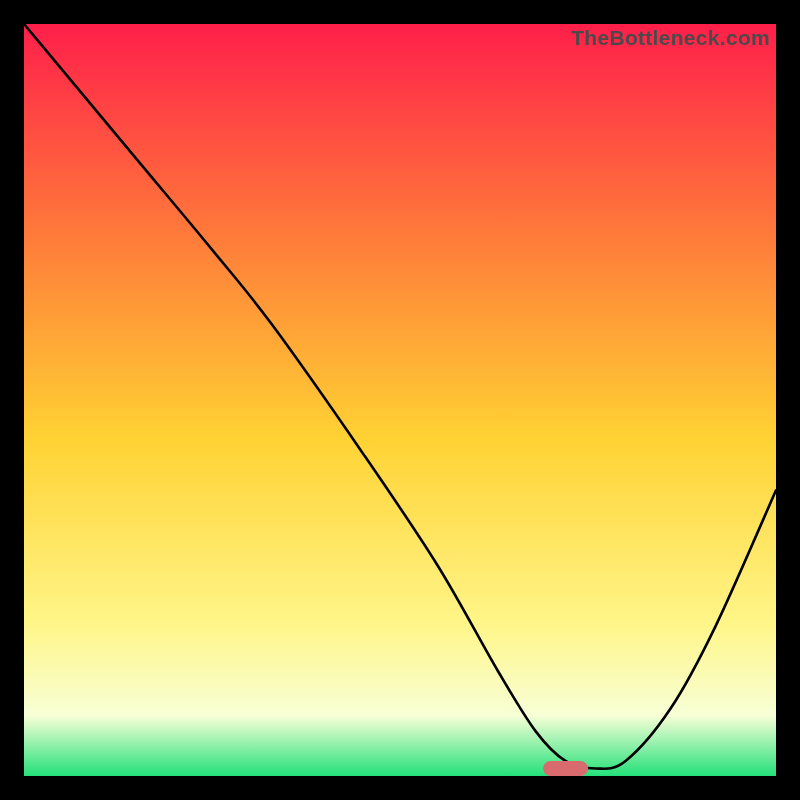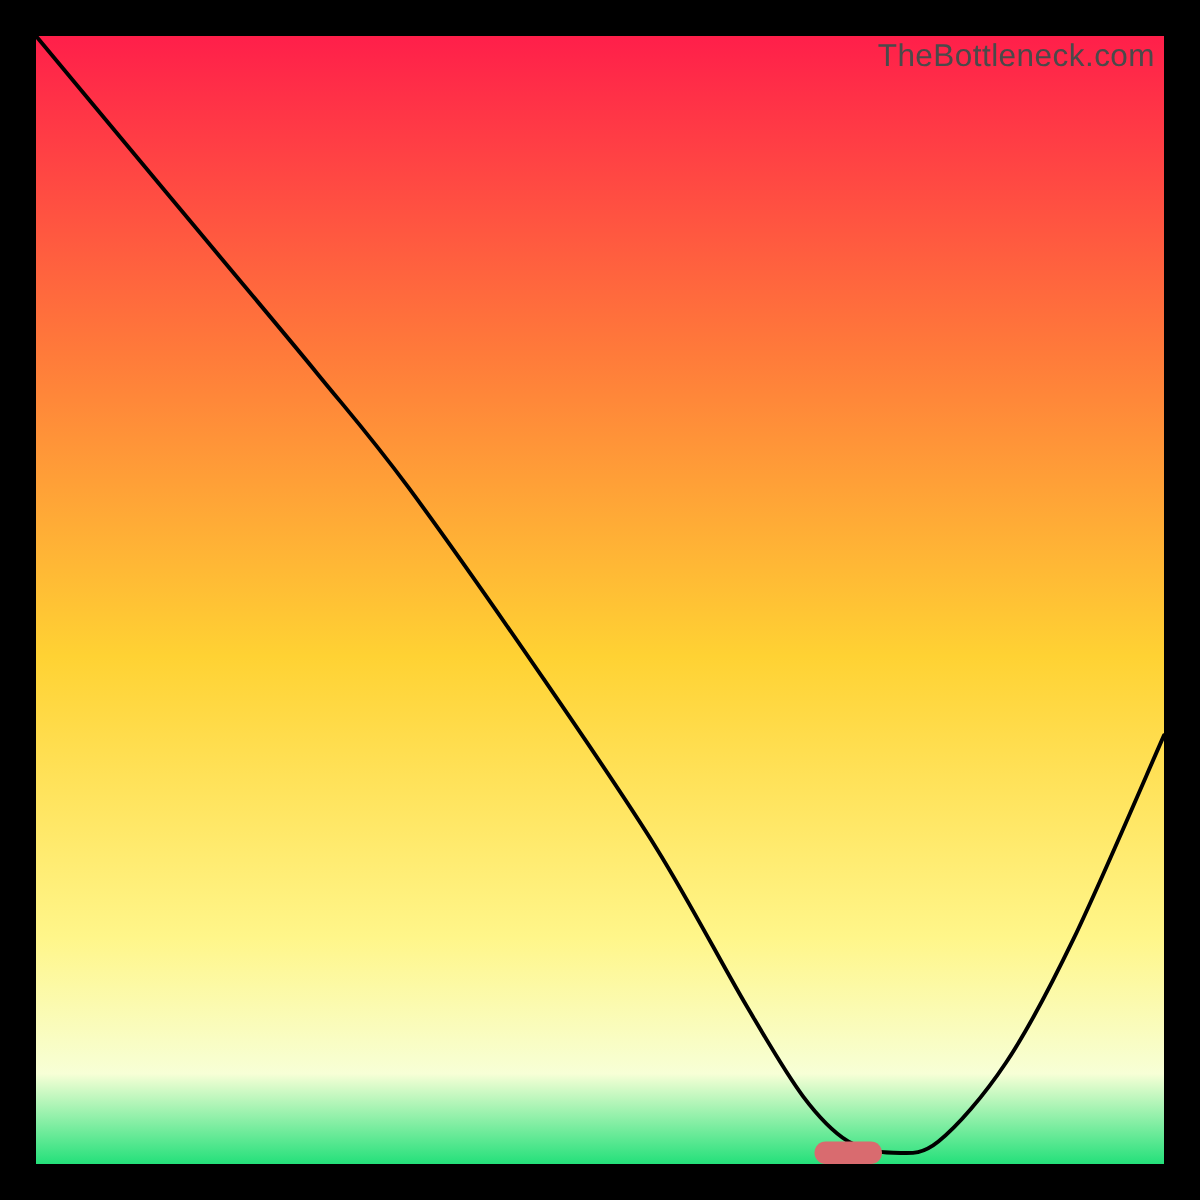--- a/index.html
+++ b/index.html
@@ -24,21 +24,21 @@
     width: 752px;
     height: 752px;
     overflow: hidden;
   }
   .watermark {
     position: absolute;
     top: 2px;
     right: 6px;
     color: #4a4a4a;
     font-size: 21px;
-    font-weight: 400;
+    font-weight: 700;
     letter-spacing: 0.3px;
     user-select: none;
   }
   .gradient {
     position: absolute;
     left: 0; top: 0; right: 0; bottom: 0;
   }
   .marker {
     position: absolute;
     background: #d96b6f;

